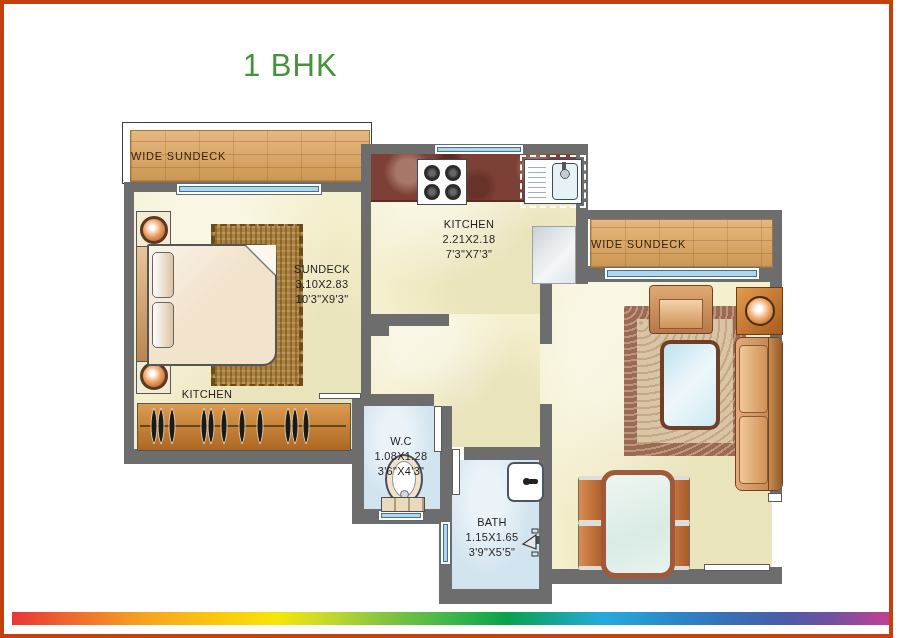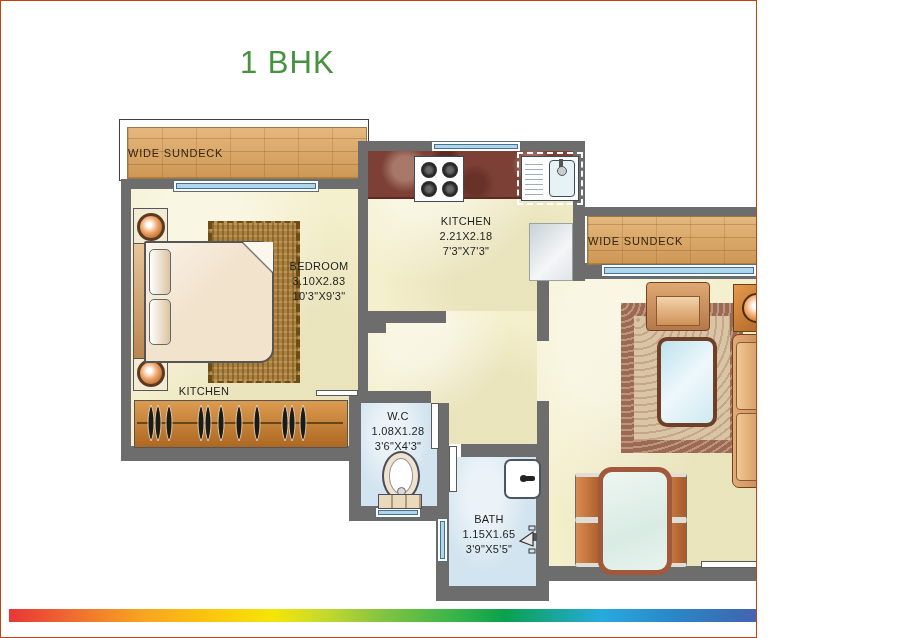--- a/index.html
+++ b/index.html
@@ -1,16 +1,16 @@
 <!DOCTYPE html>
 <html><head>
 <meta charset="utf-8">
 <style>
   html,body{margin:0;padding:0;background:#fff;}
-  .canvas{position:relative;width:757px;height:638px;background:#fff;border:1px solid #c2410c;box-sizing:border-box;overflow:hidden;font-family:"Liberation Sans",sans-serif;}
+  .canvas{position:relative;width:893px;height:638px;background:#fff;border:4px solid #c2410c;box-sizing:border-box;overflow:hidden;font-family:"Liberation Sans",sans-serif;}
   .abs{position:absolute;box-sizing:border-box;}
   .title{position:absolute;left:239px;top:44px;font-size:31px;letter-spacing:1px;color:#47923f;}
   .wall{position:absolute;background:#6d6d6d;box-sizing:border-box;}
   .floor{position:absolute;background:#f4efcc;box-sizing:border-box;
     background-image:radial-gradient(ellipse at 30% 20%, rgba(255,255,255,.45) 0 18%, transparent 55%),
                      radial-gradient(ellipse at 72% 78%, rgba(190,178,118,.18) 0 28%, transparent 65%);}
   .wet{position:absolute;background:#d2e4ef;box-sizing:border-box;
     background-image:radial-gradient(ellipse at 40% 30%, rgba(255,255,255,.55) 0 22%, transparent 60%);}
   .brick{position:absolute;box-sizing:border-box;border:1px solid #9a7743;
     background-color:#d9a76b;
@@ -232,30 +232,30 @@
   <div class="abs" style="left:514px;top:522px;width:24px;height:32px;">
     <svg width="24" height="32" viewBox="0 0 24 32">
       <rect x="18" y="10" width="4" height="8" fill="#555"></rect>
       <path d="M18 9 L5 18 L18 23 Z" fill="#e8e8e8" stroke="#333" stroke-width="1.2"></path>
       <rect x="14" y="3" width="6" height="4" fill="none" stroke="#333"></rect>
       <rect x="14" y="26" width="6" height="4" fill="none" stroke="#333"></rect>
     </svg>
   </div>
 
   <div class="room-label" style="left:272px;top:258px;width:92px;">
-    <span>BEDROOM</span>
+    <span>SUNDECK</span>
     <span>3.10X2.83</span>
     <span>10'3"X9'3"</span>
   </div>
   <div class="room-label" style="left:413px;top:213px;width:104px;">
     <span>KITCHEN</span>
     <span>2.21X2.18</span>
     <span>7'3"X7'3"</span>
   </div>
-  <div class="room-label" style="left:356px;top:408px;width:82px;">
+  <div class="room-label" style="left:356px;top:430px;width:82px;">
     <span>W.C</span>
     <span>1.08X1.28</span>
     <span>3'6"X4'3"</span>
   </div>
   <div class="room-label" style="left:446px;top:511px;width:84px;">
     <span>BATH</span>
     <span>1.15X1.65</span>
     <span>3'9"X5'5"</span>
   </div>
   <div class="room-label" style="left:148px;top:383px;width:110px;">

